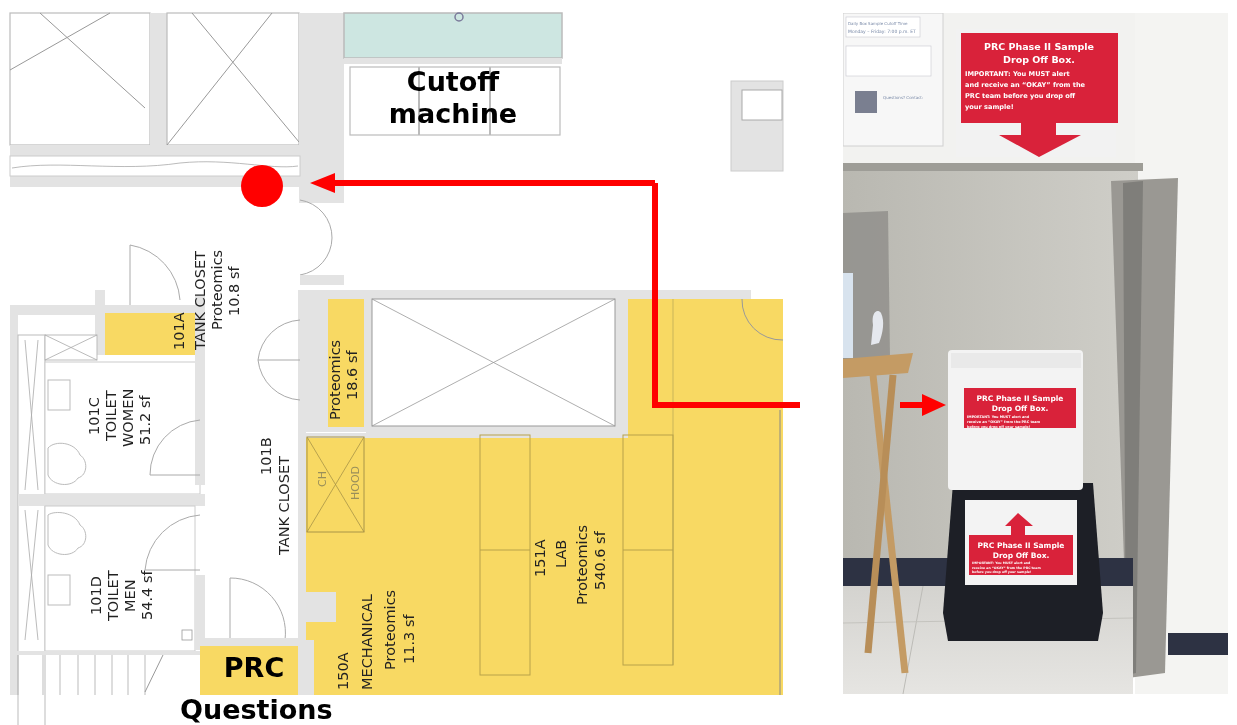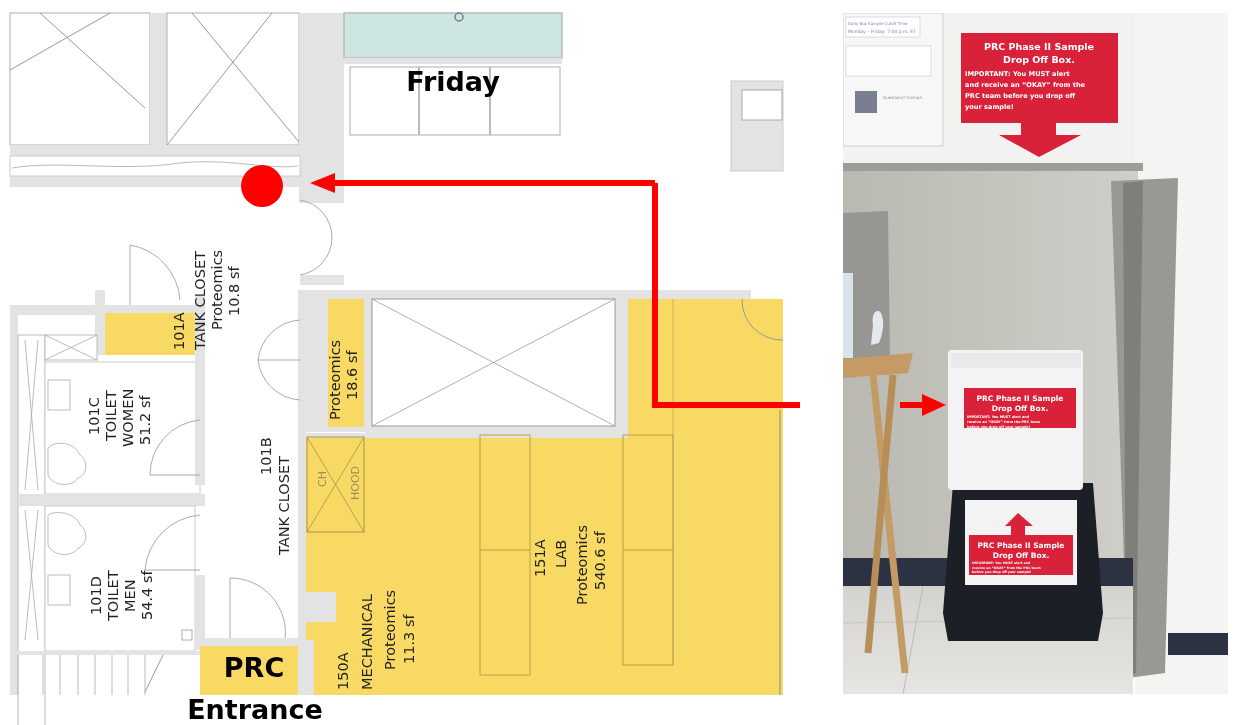--- a/index.html
+++ b/index.html
@@ -173,24 +173,25 @@
   <text class="room-small" transform="translate(359,500) rotate(-90)"><tspan x="0" y="0">HOOD</tspan></text>
 
   <circle cx="262" cy="186" r="21" fill="#ff0000"></circle>
 
   <polyline points="655,183 655,405 925,405" fill="none" stroke="#ff0000" stroke-width="6"></polyline>
   <line x1="655" y1="183" x2="330" y2="183" stroke="#ff0000" stroke-width="6"></line>
   <polygon points="310,183 335,173 335,193" fill="#ff0000"></polygon>
 </svg>
 
 <div class="big-label" style="left:373px; top:66px; width:160px;">
-  <div>Friday</div>
+  <div>Cutoff</div>
+  <div>machine</div>
 </div>
 <div class="big-label" style="left:214px; top:652px; width:80px;">PRC</div>
-<div class="big-label" style="left:180px; top:694px; width:150px;">Entrance</div>
+<div class="big-label" style="left:180px; top:694px; width:150px;">Questions</div>
 
 <svg id="photo" viewBox="0 0 385 681" xmlns="http://www.w3.org/2000/svg">
   <defs>
     <linearGradient id="wallg" x1="0" y1="0" x2="1" y2="0">
       <stop offset="0" stop-color="#b9b8b1"></stop>
       <stop offset="1" stop-color="#cfcec8"></stop>
     </linearGradient>
     <linearGradient id="floorg" x1="0" y1="0" x2="0" y2="1">
       <stop offset="0" stop-color="#d4d3cf"></stop>
       <stop offset="1" stop-color="#e6e5e2"></stop>

